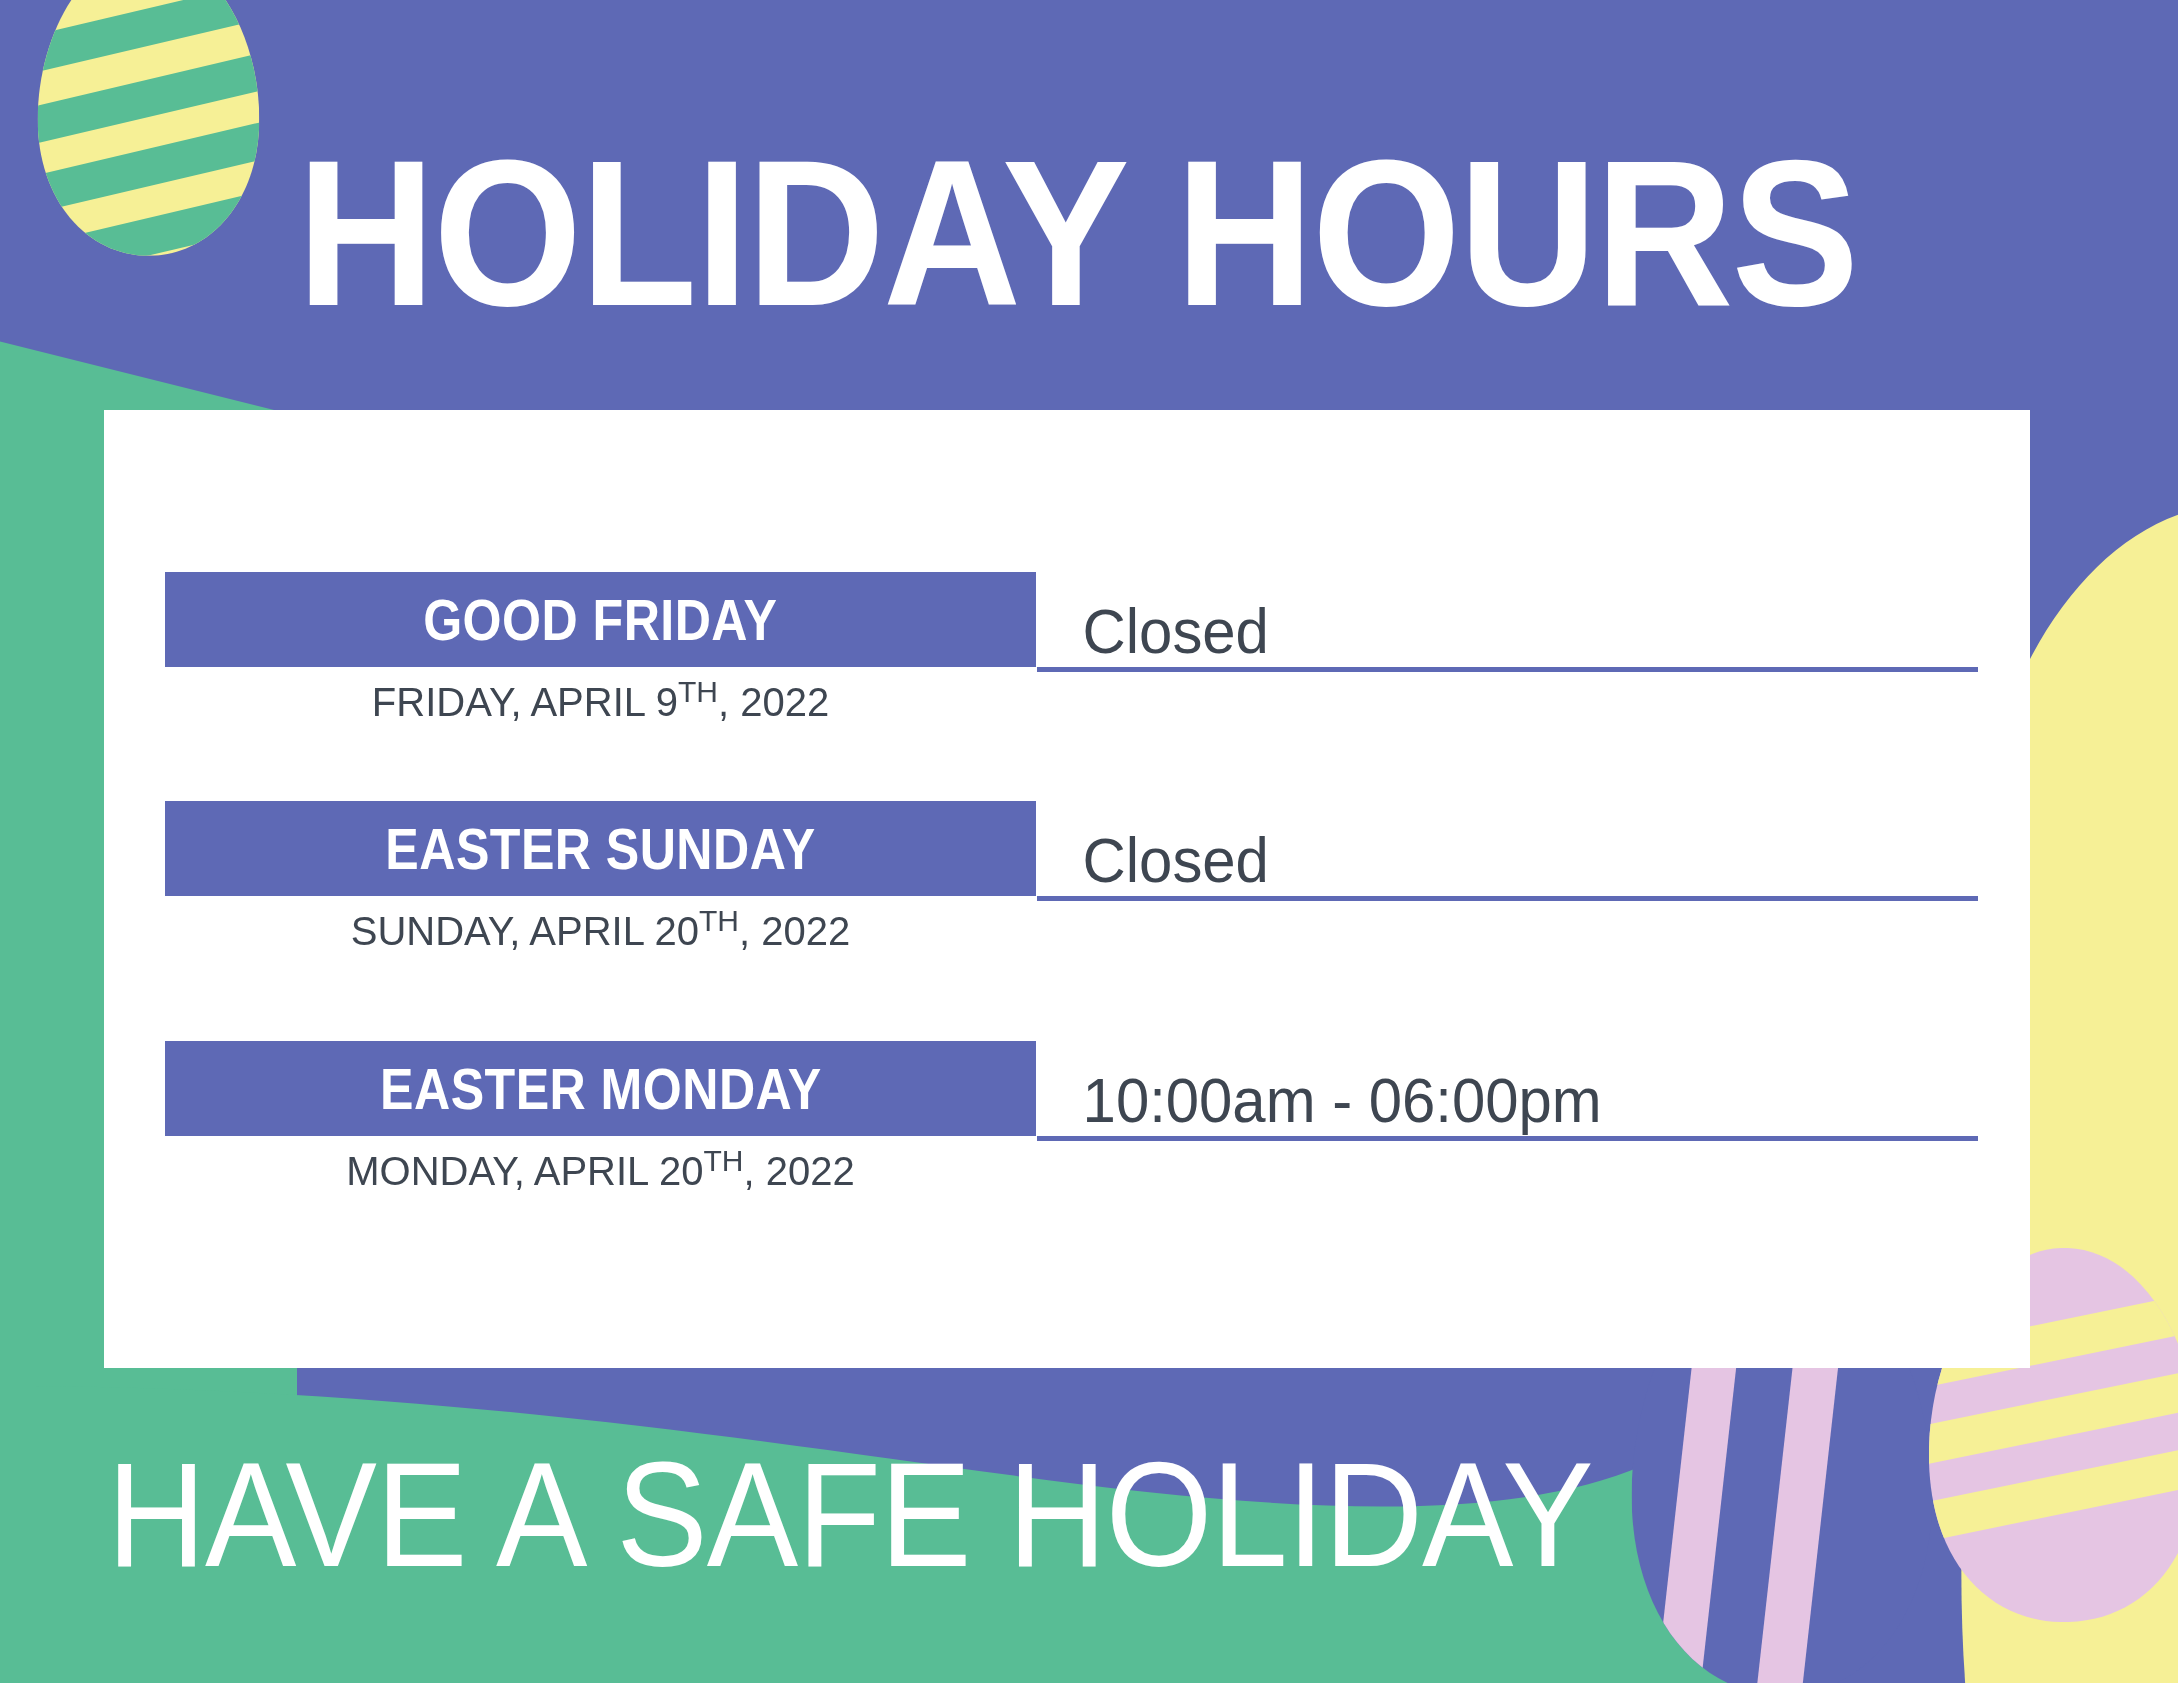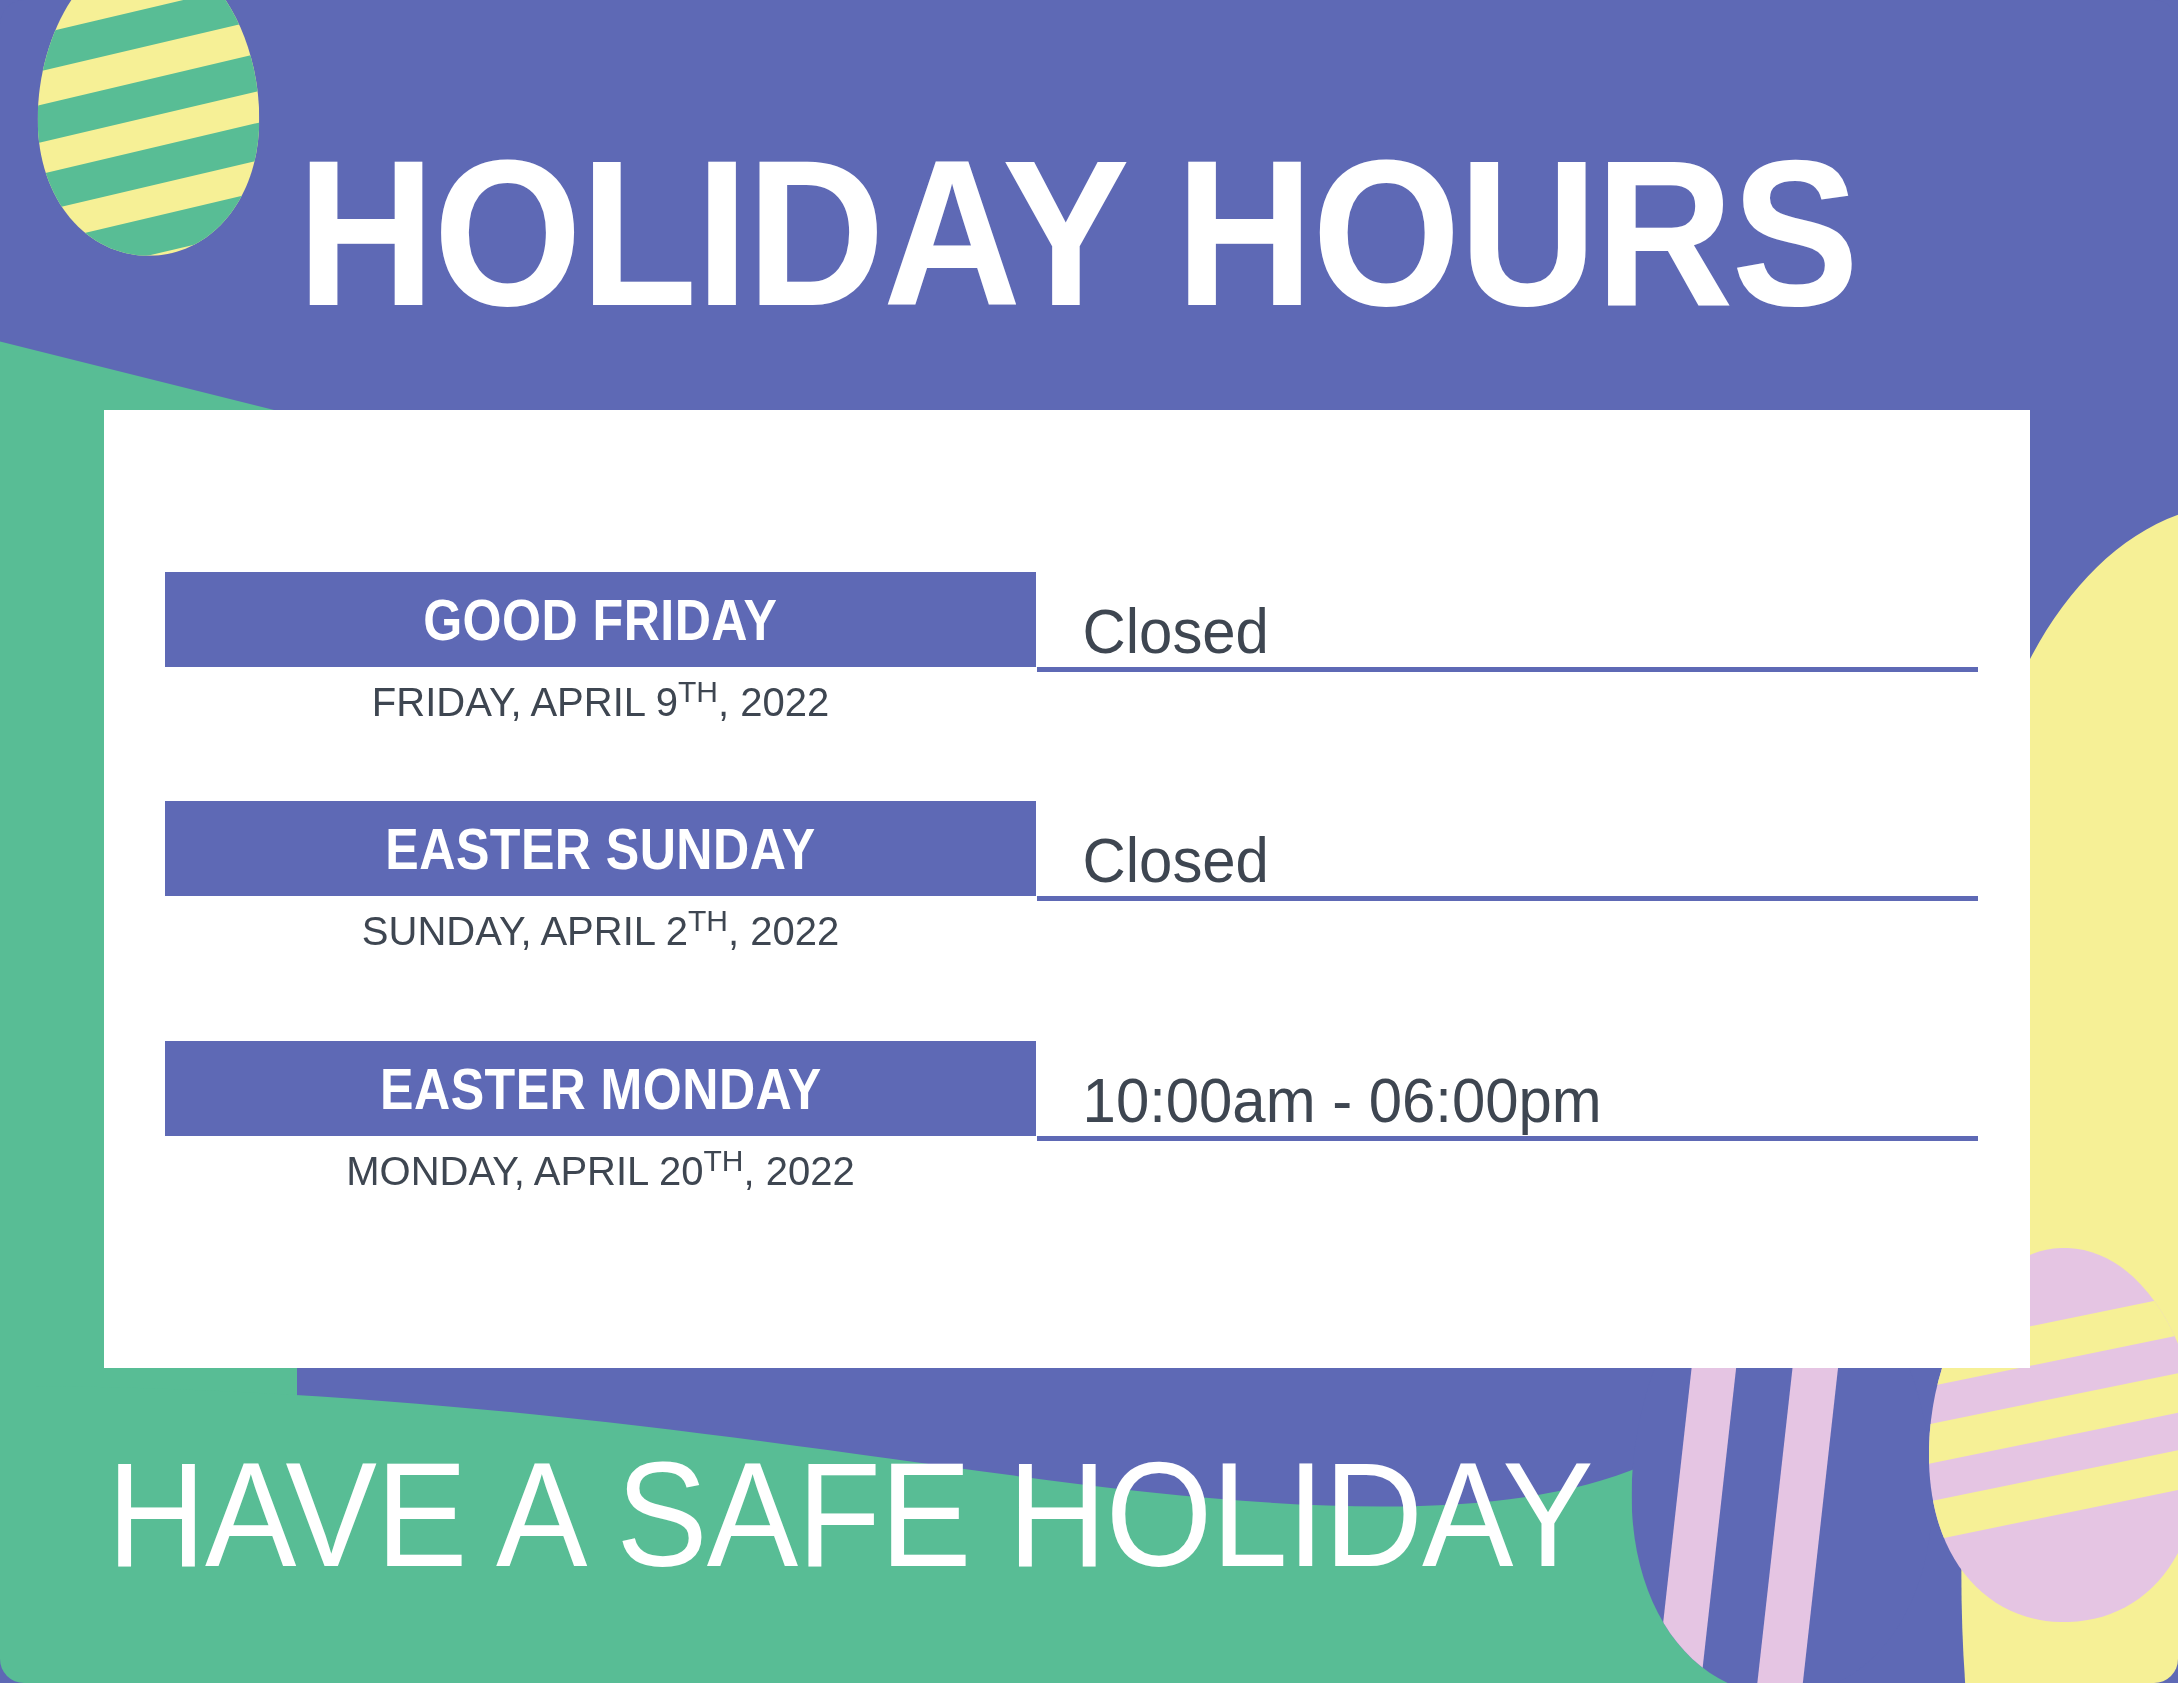--- a/index.html
+++ b/index.html
@@ -7,21 +7,20 @@
     width:2178px;height:1683px;
     font-family:"Liberation Sans","DejaVu Sans",sans-serif;
     background:#5e69b5;
     overflow:hidden;
   }
   #poster{
     position:relative;
     width:2178px;height:1683px;
     overflow:hidden;
     background:#5e69b5;
-    border-radius:24px;
   }
   .layer{position:absolute;}
 
   
   #green-left{
     left:0;top:0;width:2178px;height:1683px;
     pointer-events:none;
   }
   #yellow-right{
     left:0;top:0;width:2178px;height:1683px;
@@ -202,21 +201,21 @@
     </div>
 
     <div class="row" style="top:391px;">
       <div class="bar">
         <span class="bar-label">EASTER SUNDAY</span>
       </div>
       <div class="hours-wrap">
         <span class="hours">Closed</span>
       </div>
       <div class="date" style="top:103px;">
-        <span>SUNDAY, APRIL 2</span><span class="sup">TH</span><span>, 2022</span>
+        <span>SUNDAY, APRIL 20</span><span class="sup">TH</span><span>, 2022</span>
       </div>
     </div>
 
     <div class="row" style="top:631px;">
       <div class="bar">
         <span class="bar-label">EASTER MONDAY</span>
       </div>
       <div class="hours-wrap">
         <span class="hours">10:00am - 06:00pm</span>
       </div>

